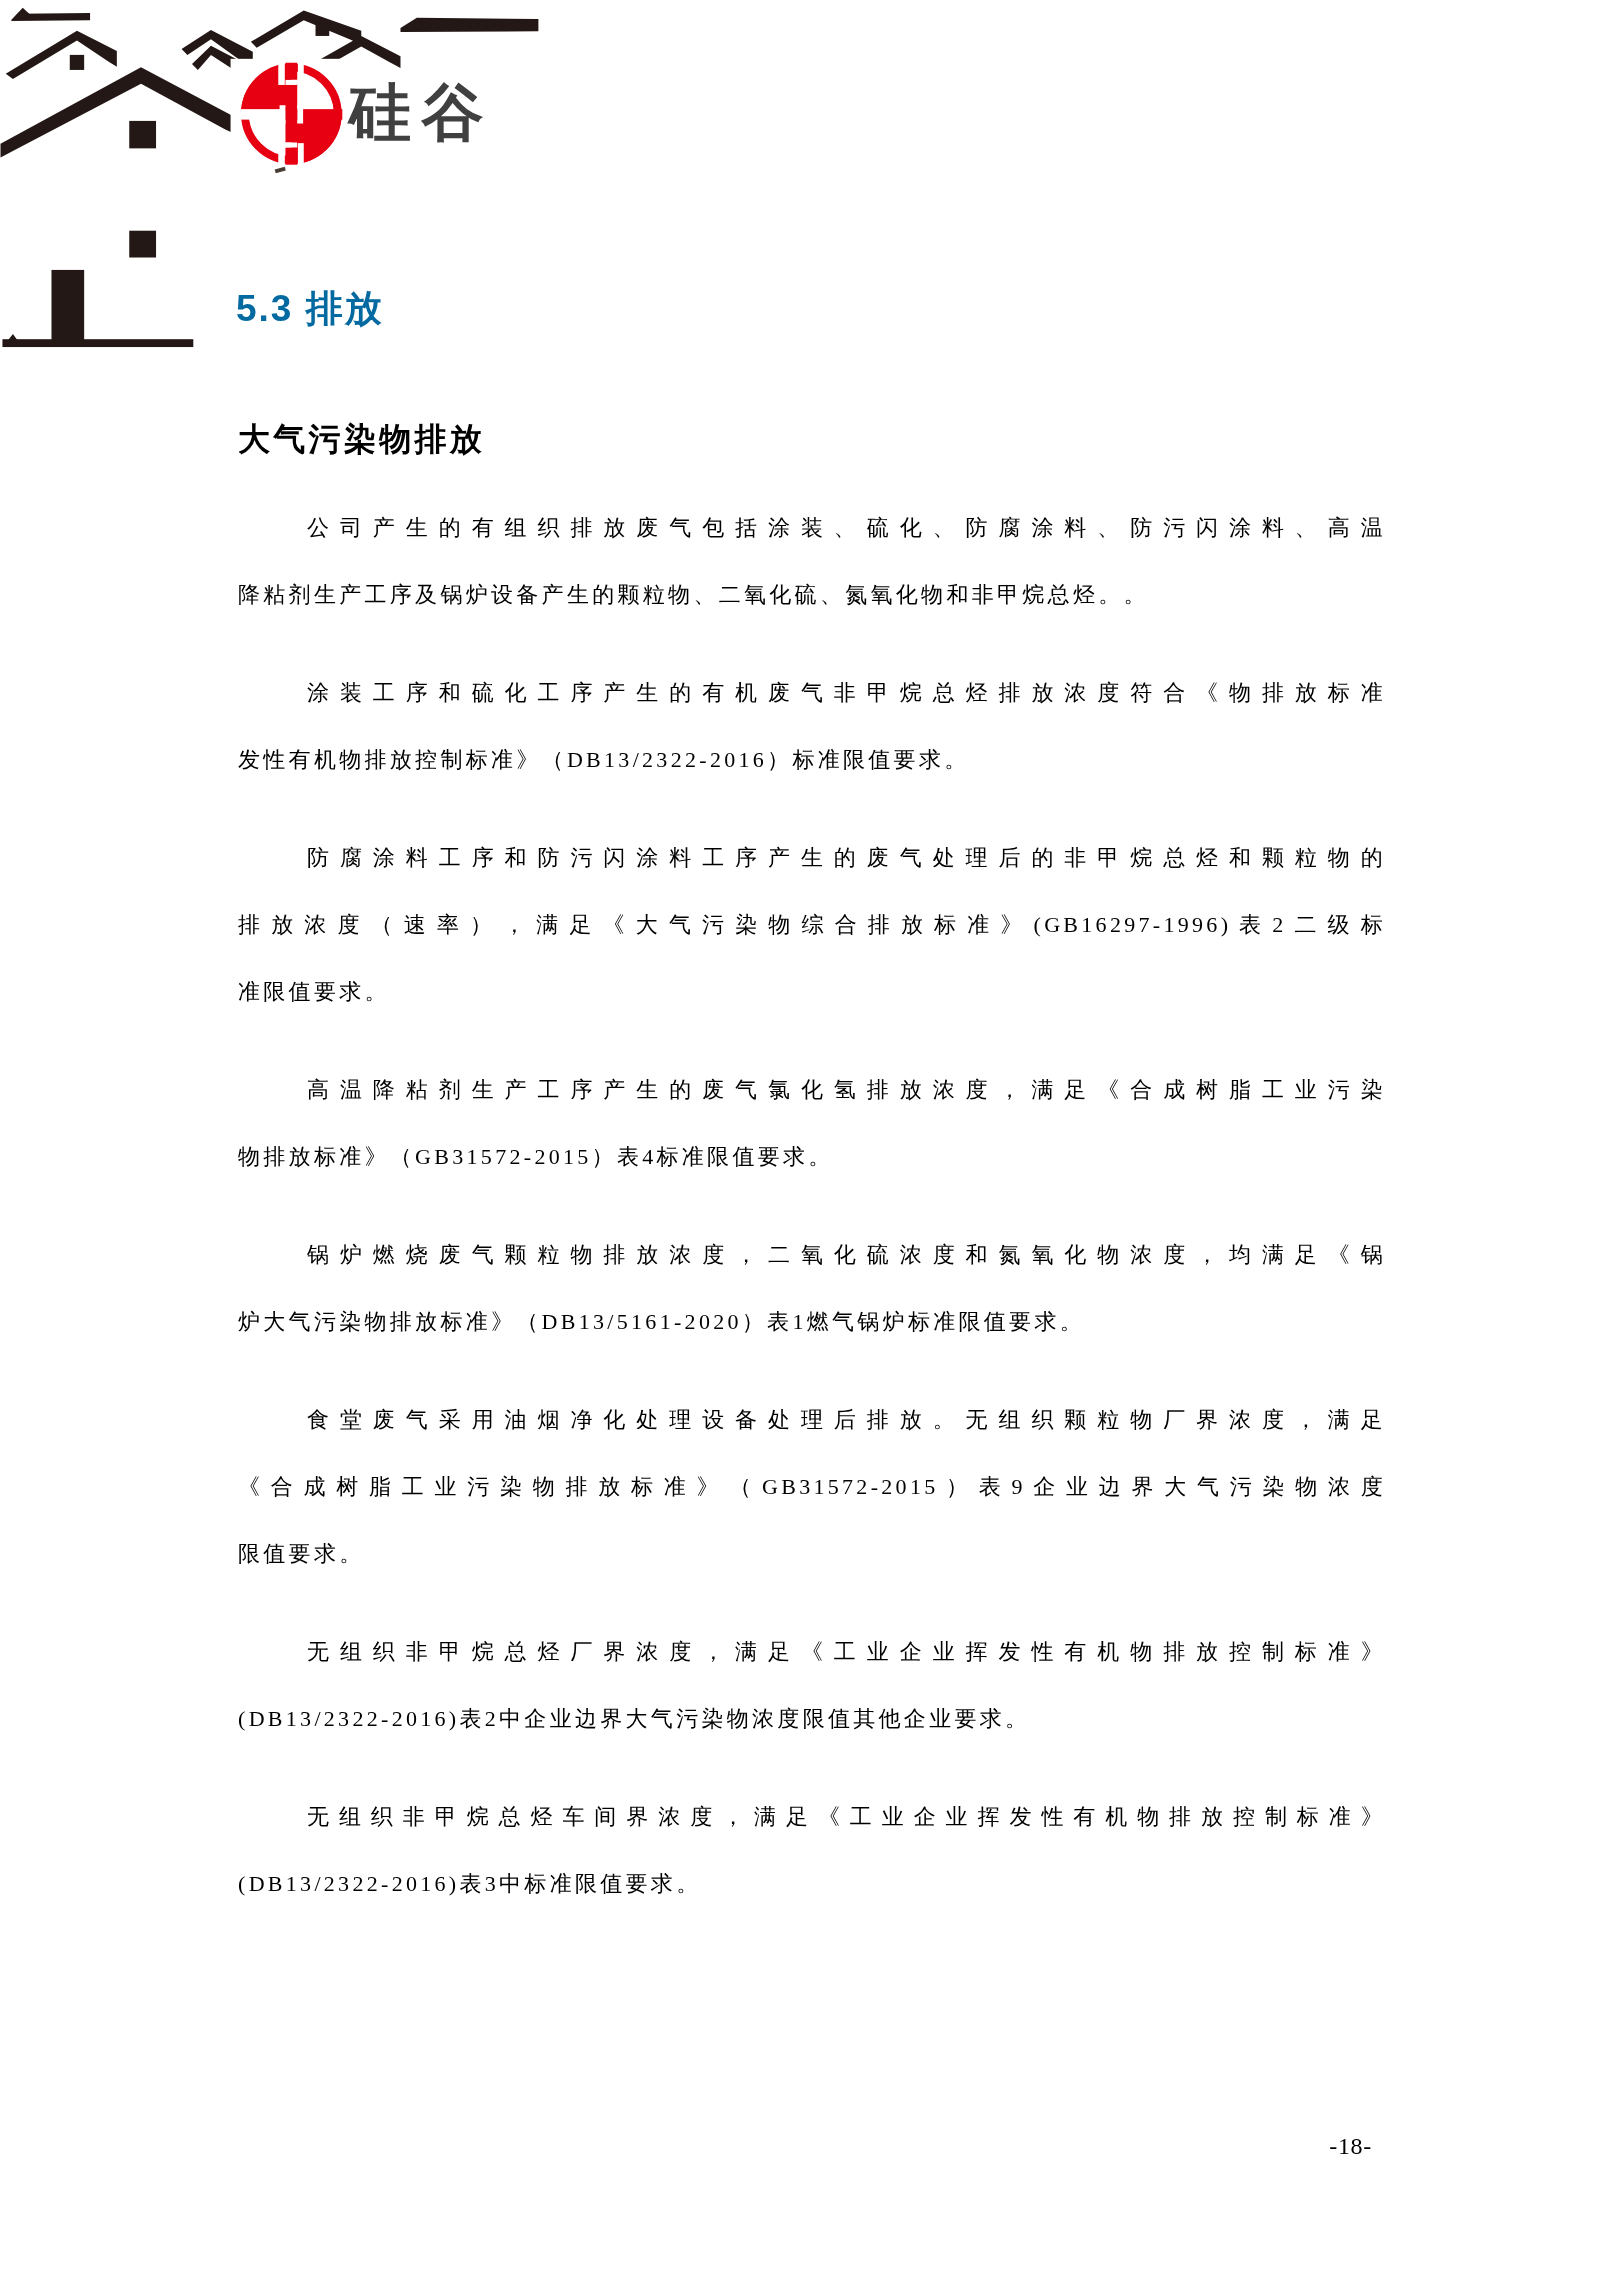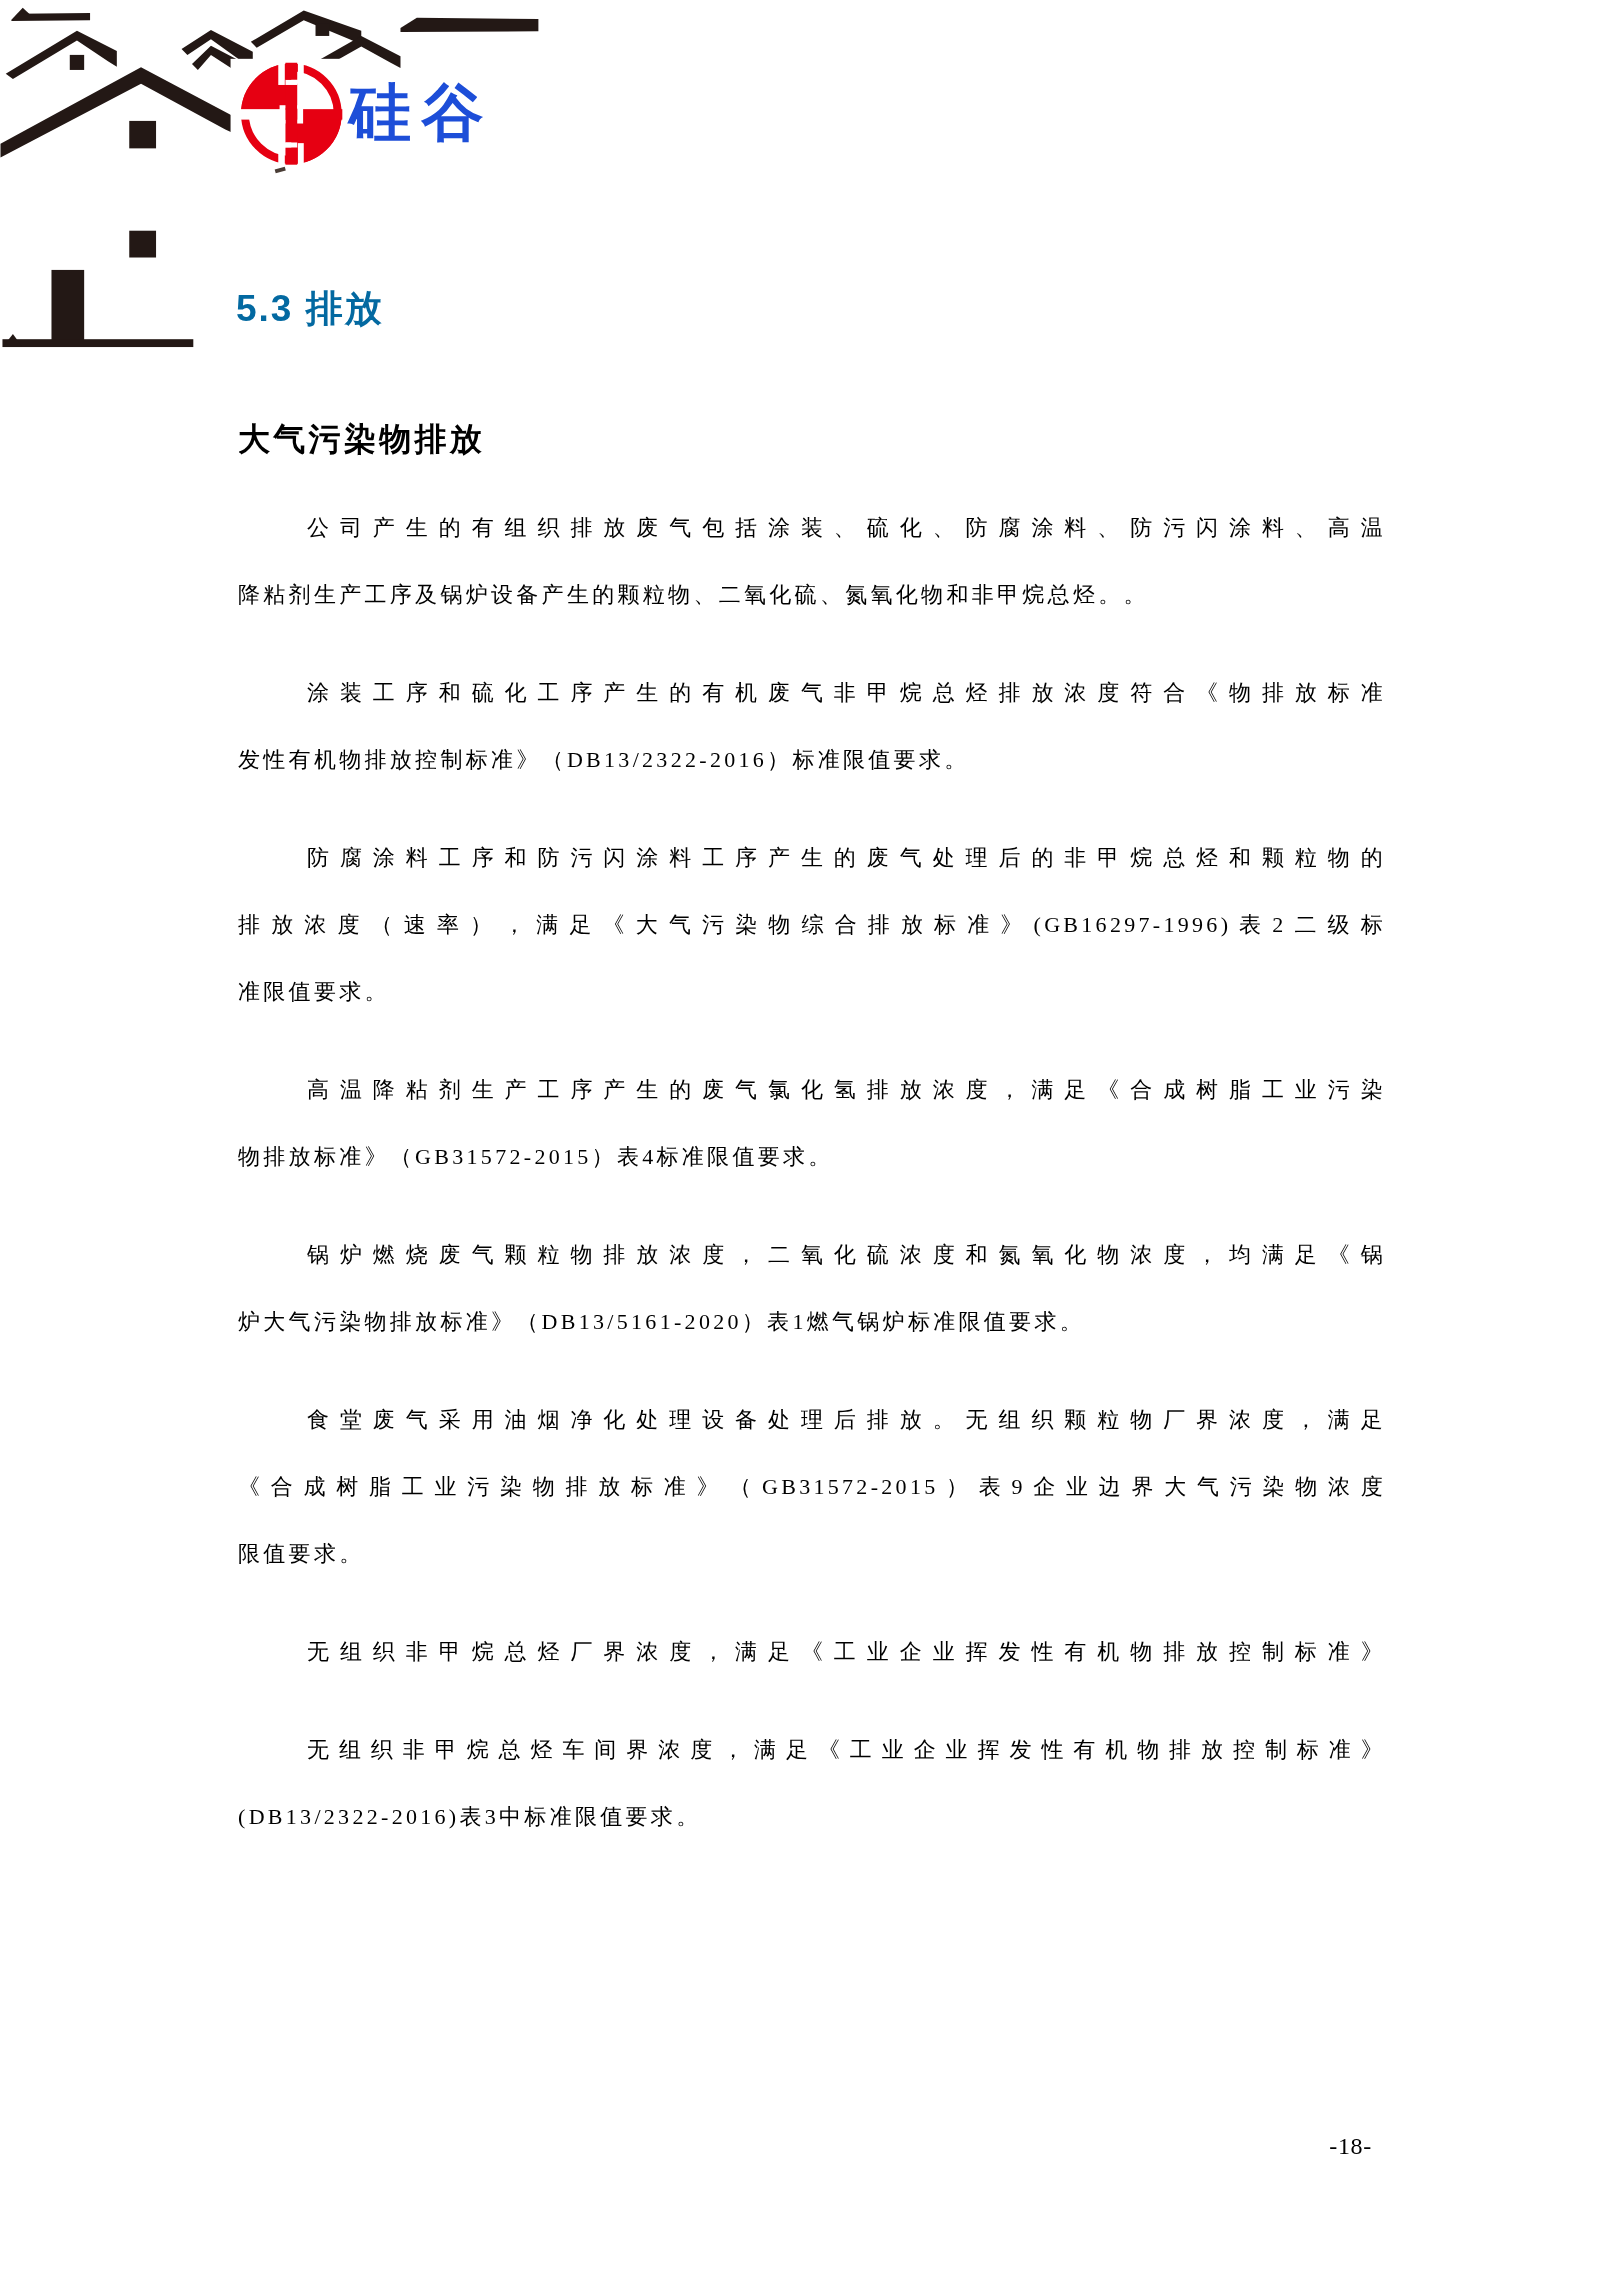--- a/index.html
+++ b/index.html
@@ -8,21 +8,21 @@
     font-family:"Liberation Serif","DejaVu Serif",serif;color:#000;
     overflow:hidden;
   }
   
   .logo{position:absolute;left:0;top:0;width:550px;height:366px;}
   .logo svg{position:absolute;left:0;top:0;}
   .brand{
     position:absolute;left:349px;top:82px;
     font-family:"Liberation Sans","DejaVu Sans",sans-serif;
     font-weight:800;font-size:62px;line-height:62px;letter-spacing:10.5px;
-    color:#1d4ed8;white-space:nowrap;
+    color:#404040;white-space:nowrap;
   }
   
   .heading{
     position:absolute;left:236px;top:287px;margin:0;
     font-family:"Liberation Sans","DejaVu Sans",sans-serif;
     font-weight:700;font-size:37px;line-height:44px;letter-spacing:2px;
     color:#0369a1;white-space:nowrap;
   }
   
   .content{position:absolute;left:238px;top:406px;width:1148px;}
@@ -125,20 +125,21 @@
   </div>
 
   <div class="para">
     <div class="line jl ind">食堂废气采用油烟净化处理设备处理后排放。无组织颗粒物厂界浓度，满足</div>
     <div class="line jl">《合成树脂工业污染物排放标准》（GB31572-2015）表9企业边界大气污染物浓度</div>
     <div class="line">限值要求。</div>
   </div>
 
   <div class="para">
     <div class="line jl ind">无组织非甲烷总烃厂界浓度，满足《工业企业挥发性有机物排放控制标准》</div>
+    <div class="line">(DB13/2322-2016)表2中企业边界大气污染物浓度限值其他企业要求。</div>
   </div>
 
   <div class="para">
     <div class="line jl ind">无组织非甲烷总烃车间界浓度，满足《工业企业挥发性有机物排放控制标准》</div>
     <div class="line">(DB13/2322-2016)表3中标准限值要求。</div>
   </div>
 </div>
 
 <div class="footer">-18-</div>
 

